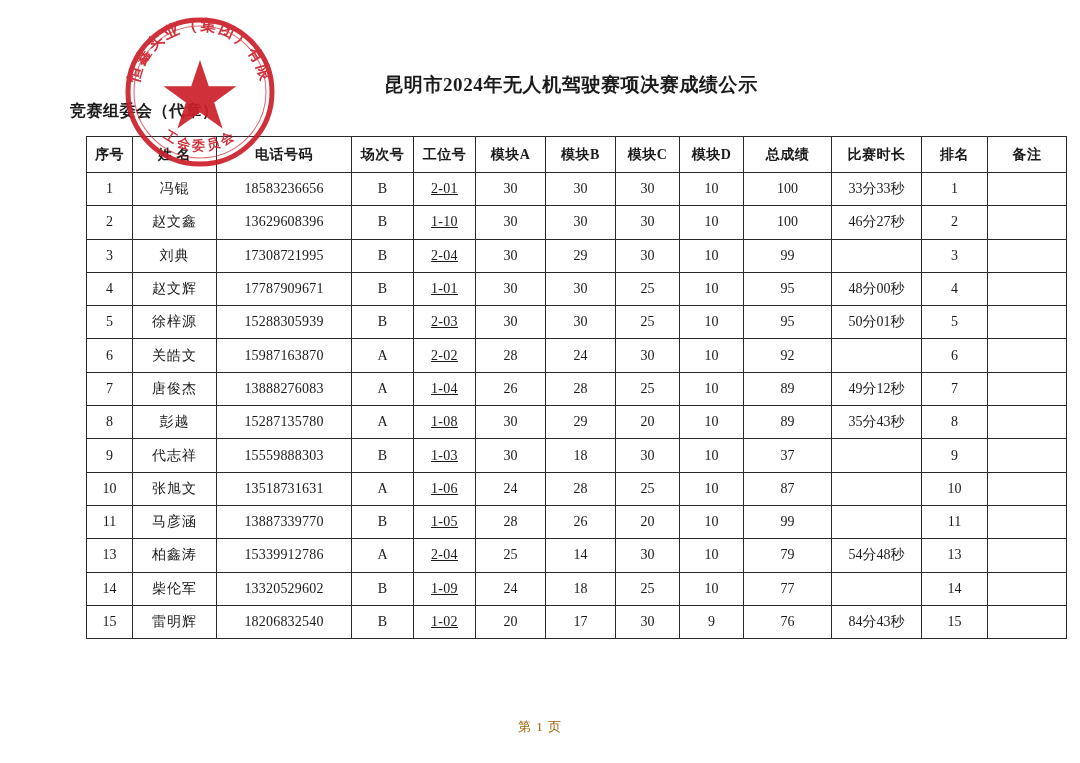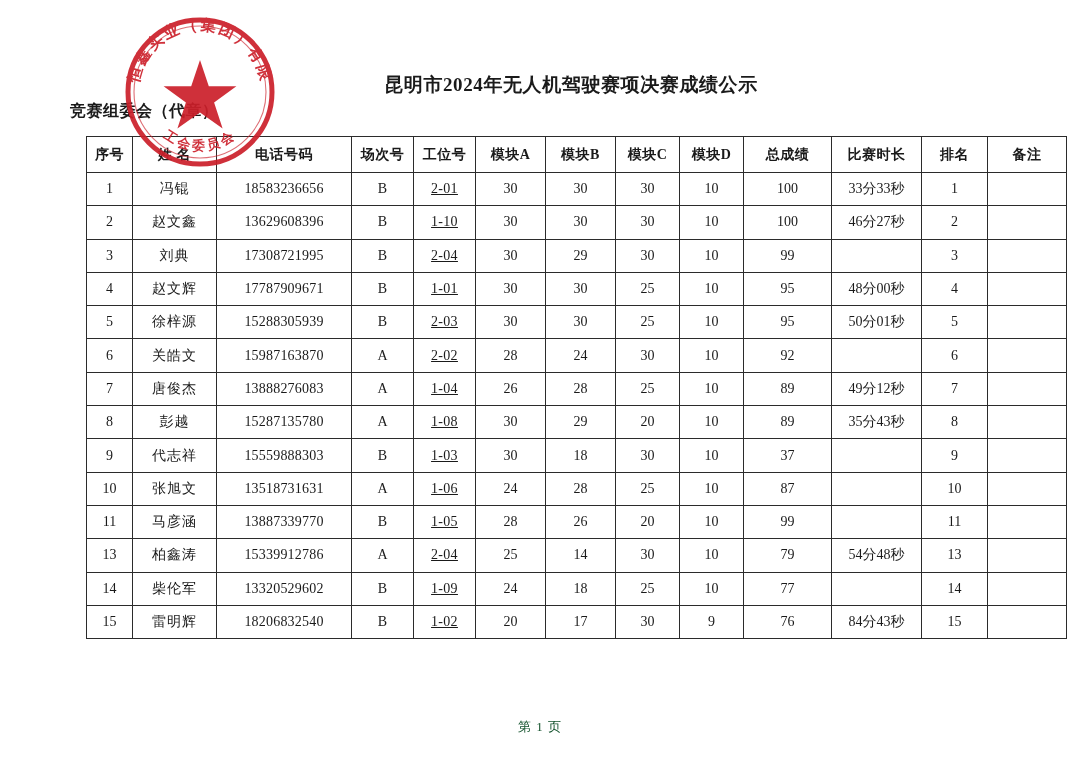--- a/index.html
+++ b/index.html
@@ -129,21 +129,21 @@
 
   
   #footer {
     position: absolute;
     left: 0;
     right: 0;
     top: 718px;
     text-align: center;
     font-size: 13px;
     letter-spacing: 1px;
-    color: #14532d;
+    color: #a16207;
   }
 </style>
 </head>
 <body>
 
 <div id="page">
 
   <div id="seal">
     <svg viewBox="0 0 168 168" xmlns="http://www.w3.org/2000/svg">
       <defs>

